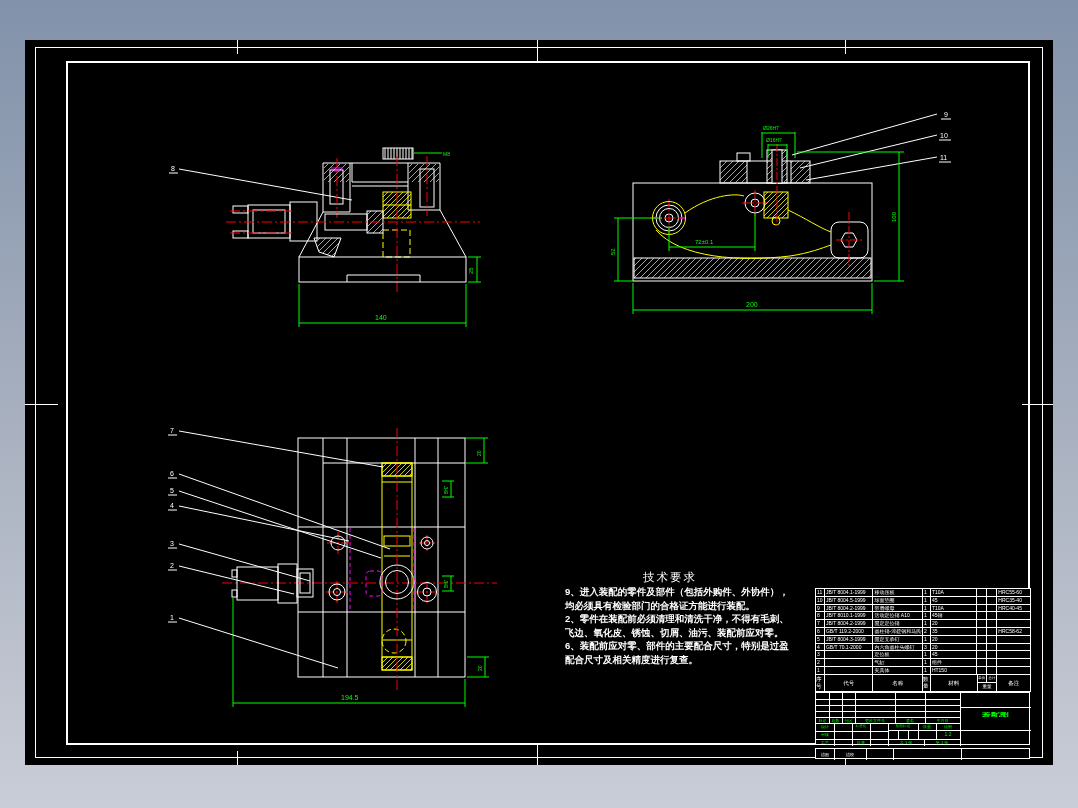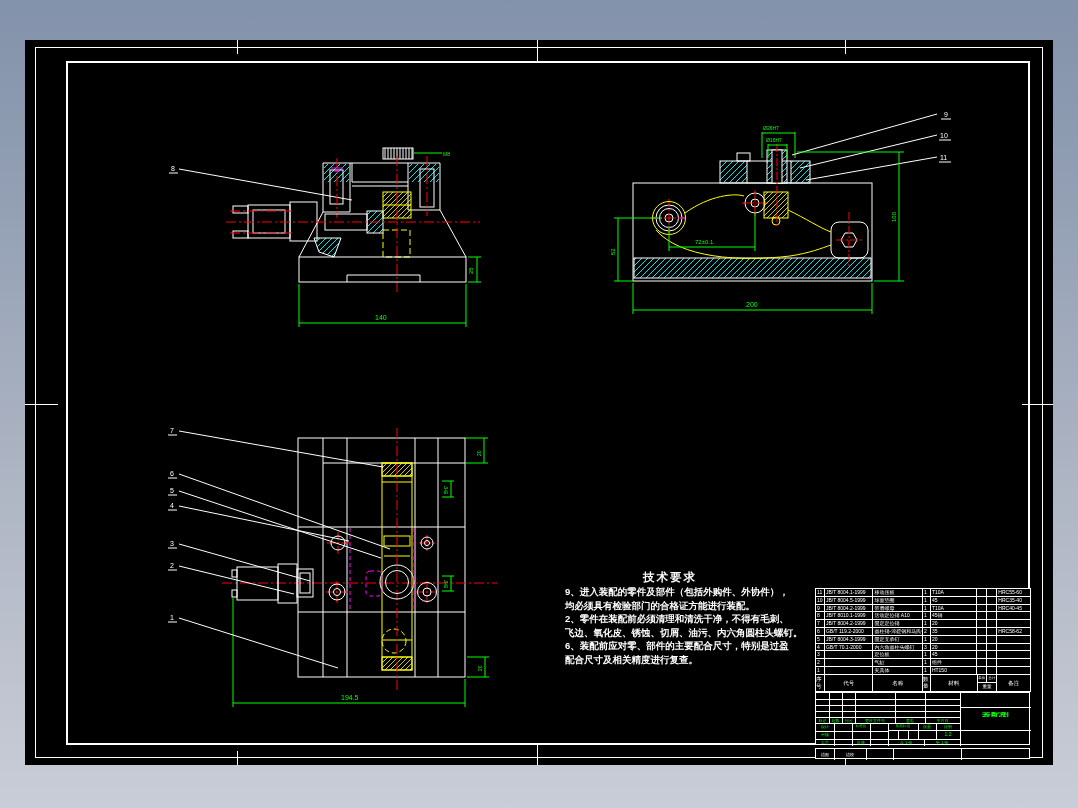--- a/index.html
+++ b/index.html
@@ -11,21 +11,21 @@
   .frame{position:absolute;border:1px solid #fff;box-sizing:border-box;}
   .cmark{position:absolute;background:#fff;}
   svg text{font-family:"Liberation Sans",sans-serif;}
   .t-dim{fill:#00ff00;font-size:7px;}
   .t-dim6{fill:#00ff00;font-size:6px;}
   .t-dim5{fill:#00ff00;font-size:5px;}
   .t-dim4{fill:#00ff00;font-size:4.5px;}
   .t-lbl{fill:#ffffff;font-size:7px;}
   
   #tech{left:565px;top:570px;width:240px;color:#fff;}
-  #tech .tr-title{width:210px;text-align:center;font-size:11.5px;font-weight:bold;letter-spacing:2px;}
+  #tech .tr-title{width:210px;text-align:center;font-size:11.5px;font-weight:normal;letter-spacing:2px;}
   #tech .tr-line{font-size:9.5px;font-weight:bold;line-height:13.6px;white-space:nowrap;}
   
   #parts-table{left:815px;top:588px;width:216px;height:104px;border:1px solid #fff;box-sizing:border-box;background:#000;}
   .pr{display:flex;height:7.8px;box-sizing:border-box;border-bottom:1px solid #fff;}
   .pc{box-sizing:border-box;border-right:1px solid #fff;font-size:5px;color:#fff;line-height:7px;
       padding-left:1px;overflow:hidden;white-space:nowrap;}
   .pc:last-child{border-right:none;}
   #pl-header{display:flex;height:17px;box-sizing:border-box;}
   .ph{box-sizing:border-box;border-right:1px solid #fff;color:#fff;display:flex;align-items:center;
       justify-content:center;font-size:5.5px;overflow:hidden;}
@@ -308,21 +308,21 @@
     <text x="170" y="546" class="t-lbl" stroke="none">3</text>
     <text x="170" y="568" class="t-lbl" stroke="none">2</text>
     <text x="170" y="620" class="t-lbl" stroke="none">1</text>
   </svg>
 
   <div id="tech" class="abs">
     <div class="tr-title">技术要求</div>
     <div class="tr-line">9、进入装配的零件及部件（包括外购件、外协件），</div>
     <div class="tr-line">均必须具有检验部门的合格证方能进行装配。</div>
     <div class="tr-line">2、零件在装配前必须清理和清洗干净，不得有毛刺、</div>
-    <div class="tr-line">飞边、氧化皮、锈蚀、切屑、油污、内六角圆柱头螺钉。</div>
+    <div class="tr-line">飞边、氧化皮、锈蚀、切屑、油污、装配前应对零。</div>
     <div class="tr-line">6、装配前应对零、部件的主要配合尺寸，特别是过盈</div>
     <div class="tr-line">配合尺寸及相关精度进行复查。</div>
   </div>
 
   <div id="parts-table" class="abs">
     <div id="pl-rows">
         <div class="pr">
           <div class="pc" style="width: 9px;">11</div>
           <div class="pc" style="width: 49px;">JB/T 8004.1-1999</div>
           <div class="pc" style="width: 50px;">移动压板</div>

